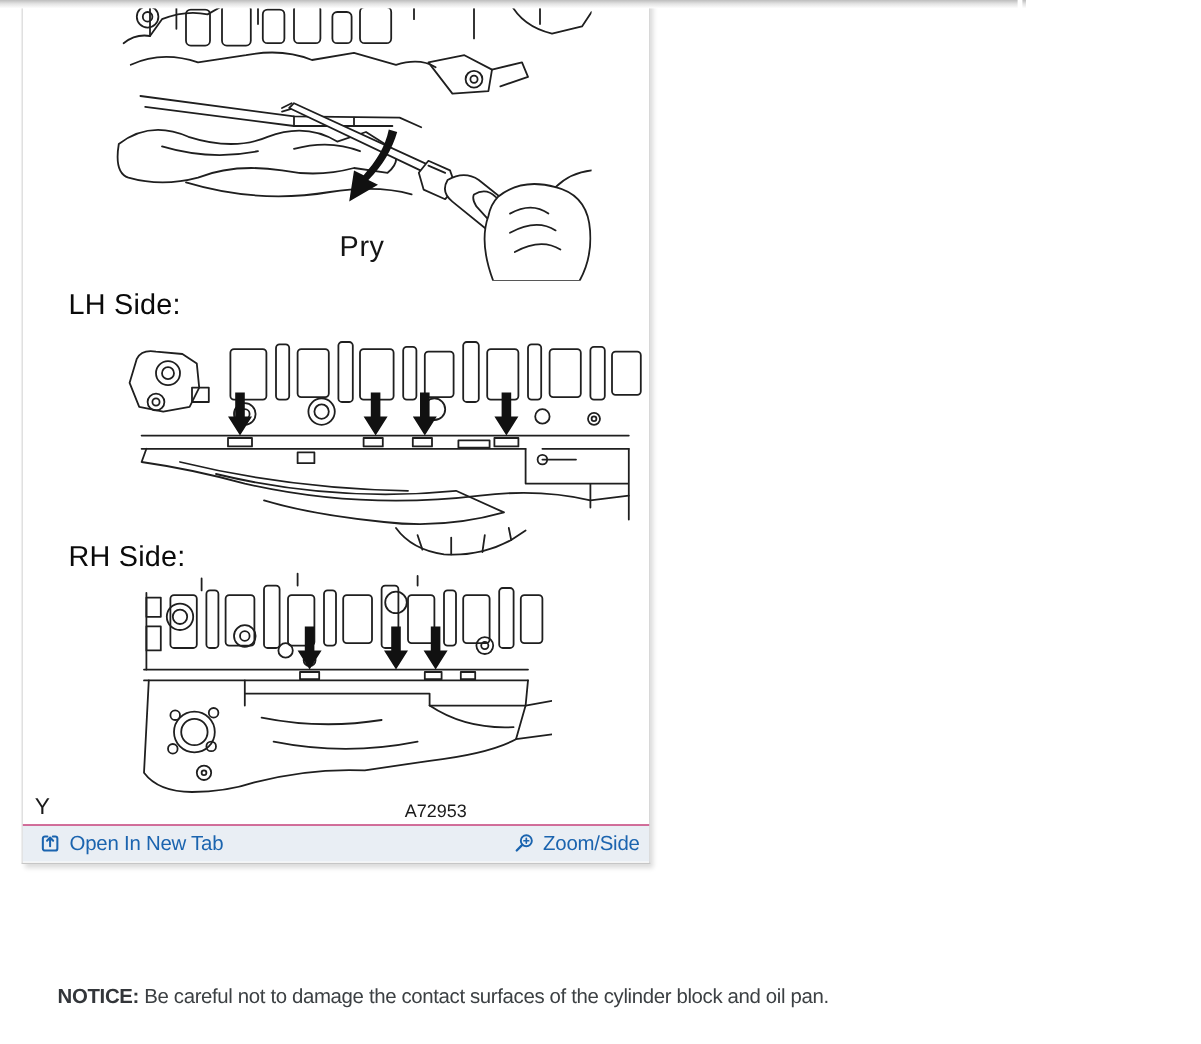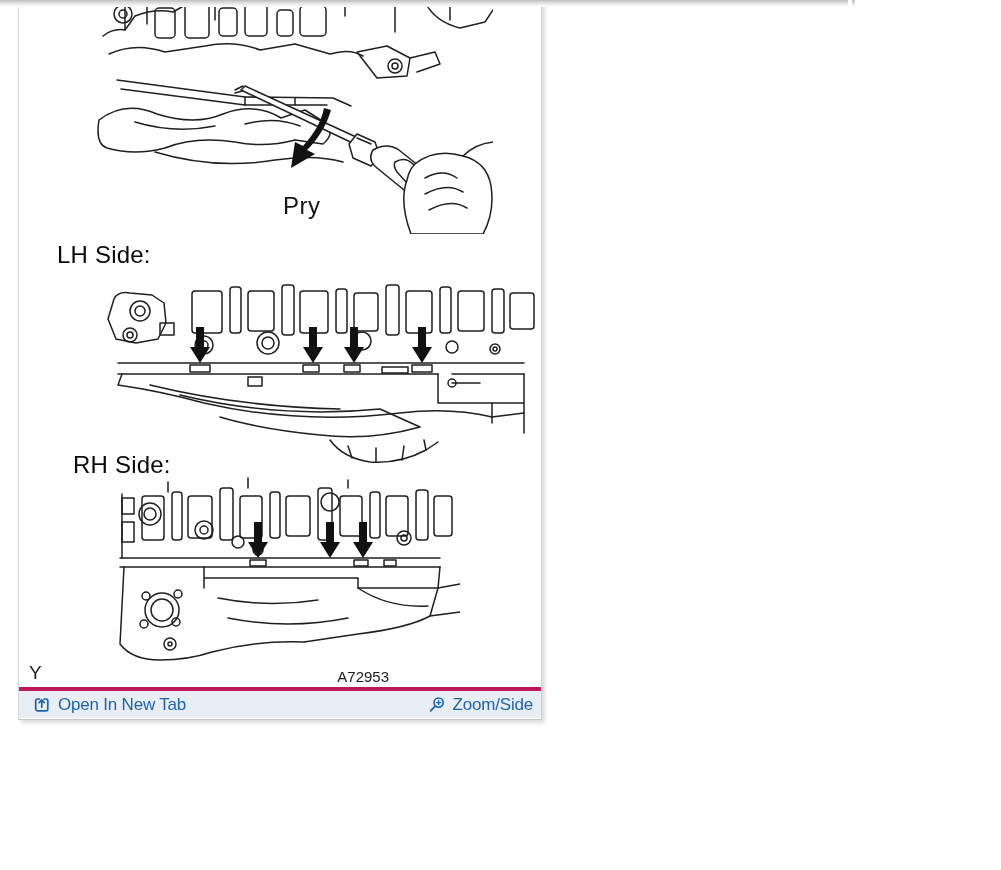--- a/index.html
+++ b/index.html
@@ -23,26 +23,26 @@
   }
   .artwork { position:absolute; }
   .artwork path, .artwork line, .artwork rect, .artwork circle, .artwork polyline {
     fill:none; stroke:#1f1f1f; stroke-width:1.5; stroke-linecap:round; stroke-linejoin:round;
   }
   .artwork .solid { fill:#111111; stroke:none; }
   .artwork .whitefill { fill:#ffffff; }
   .pry-label { position:absolute; left:283px; top:192px; font-size:24px; color:#141414; letter-spacing:0.5px; }
   .side-heading { position:absolute; left:57px; font-size:24px; font-weight:normal; color:#0a0a0a; letter-spacing:0.2px; }
   .lh-heading { top:241px; }
-  .rh-heading { top:451px;margin-left:16px; }
+  .rh-heading { top:451px; }
   .fig-letter { position:absolute; left:29px; top:662px; font-size:19px; color:#1a1a1a; }
   .fig-code { position:absolute; right:466px; top:668px; font-size:15px; color:#1a1a1a; }
   .panel-footer {
     position:absolute; left:19px; top:687px; width:522px; height:31px;
-    background:#e9eef4; border-top:4px solid #be185d; z-index:5;
+    background:#e9eef4; border-top:1px solid #be185d; z-index:5;
     display:flex; align-items:center; justify-content:space-between; padding:0 8px 0 14px;
   }
   .footer-link {
     display:inline-flex; align-items:center; gap:7px;
     color:#1b64af; font-size:17px; cursor:pointer; text-decoration:none; letter-spacing:-0.2px;
   }
   .footer-link svg { display:block; }
   .step-line { position:absolute; left:35px; top:772px; width:945px; font-size:17px; letter-spacing:-0.3px; color:#3c4043; }
   .text-link { color:#2a70c8; cursor:pointer; }
   .notice-line { position:absolute; left:48px; top:821px; width:930px; font-size:17px; letter-spacing:-0.3px; color:#3c4043; }
@@ -212,14 +212,15 @@
       <svg width="18" height="18" viewBox="0 0 18 18">
         <circle cx="10.6" cy="6.6" r="4.6" fill="none" stroke="currentColor" stroke-width="1.6"></circle>
         <path d="M7.2 10.1 L2.6 14.8" stroke="currentColor" stroke-width="1.9" stroke-linecap="round"></path>
         <path d="M10.6 4.6 V8.6 M8.6 6.6 H12.6" stroke="currentColor" stroke-width="1.4" stroke-linecap="round"></path>
       </svg>
       <span>Zoom/Side</span>
     </a>
   </div>
 
 
+  <p class="notice-line"><span class="notice-label">NOTICE:</span><span> Be careful not to damage the contact surfaces of the cylinder block and oil pan.</span></p>
 
 </div>
 
 </body></html>

